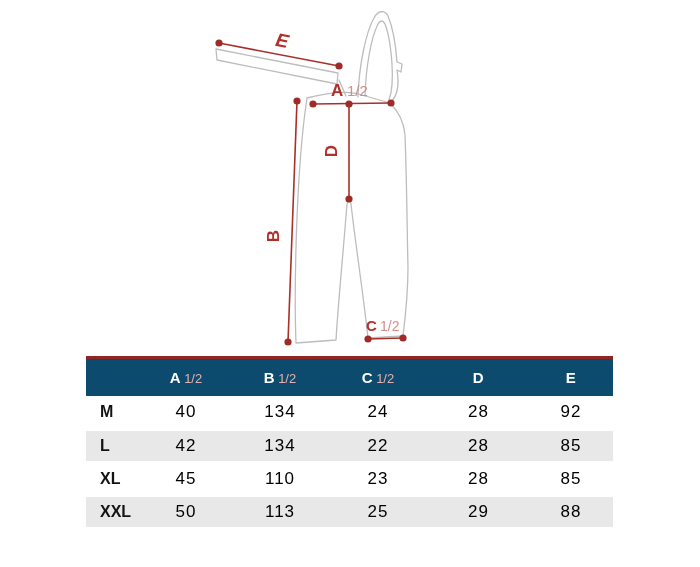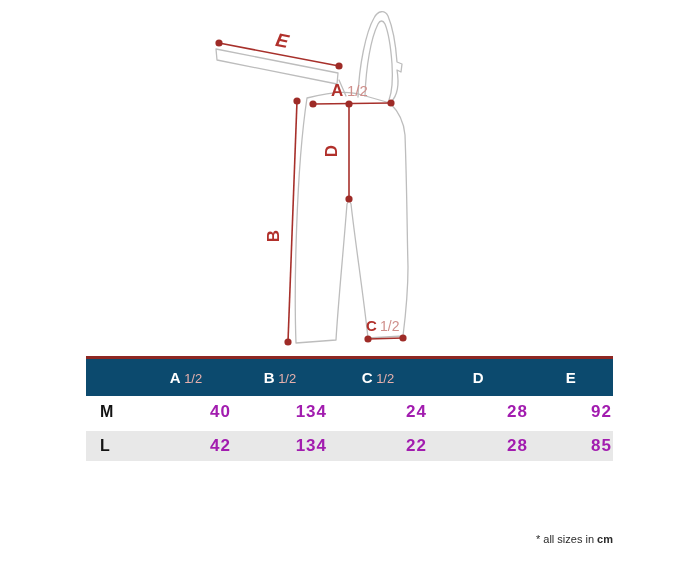--- a/index.html
+++ b/index.html
@@ -21,21 +21,21 @@
   }
   table.size-table thead th.corner{text-align:left;}
   .col-suffix{color:#e7b0ac;font-weight:normal;font-size:13px;margin-left:3px;letter-spacing:0;}
   table.size-table tbody tr{height:33px;border-bottom:3px solid #ffffff;background:#ffffff;}
   table.size-table tbody tr:nth-child(even){background:#e8e8e8;}
   table.size-table tbody th.size-cell{
     text-align:left;padding-left:14px;font-size:16px;font-weight:bold;color:#131313;
     vertical-align:middle;
   }
   table.size-table tbody td{
-    text-align:right;font-size:17px;font-weight:bold;color:#a21caf;vertical-align:middle;
+    text-align:center;font-size:17px;font-weight:normal;color:#000000;vertical-align:middle;
     letter-spacing:1px;
   }
   .footnote{
     position:absolute;left:86px;top:533px;width:527px;
     text-align:right;font-size:11px;color:#2b2b2b;
   }
   .footnote b{font-weight:bold;}
 </style>
 </head>
 <body>
@@ -134,21 +134,34 @@
             <td>92</td>
           </tr>
           <tr>
             <th class="size-cell">L</th>
             <td>42</td>
             <td>134</td>
             <td>22</td>
             <td>28</td>
             <td>85</td>
           </tr>
+          <tr>
+            <th class="size-cell">XL</th>
+            <td>45</td>
+            <td>110</td>
+            <td>23</td>
+            <td>28</td>
+            <td>85</td>
+          </tr>
+          <tr>
+            <th class="size-cell">XXL</th>
+            <td>50</td>
+            <td>113</td>
+            <td>25</td>
+            <td>29</td>
+            <td>88</td>
+          </tr>
         </tbody>
     </table>
   </div>
 
-  <div class="footnote">
-    <span>* all sizes in </span><b>cm</b>
-  </div>
 
 </div>
 
 </body></html>

